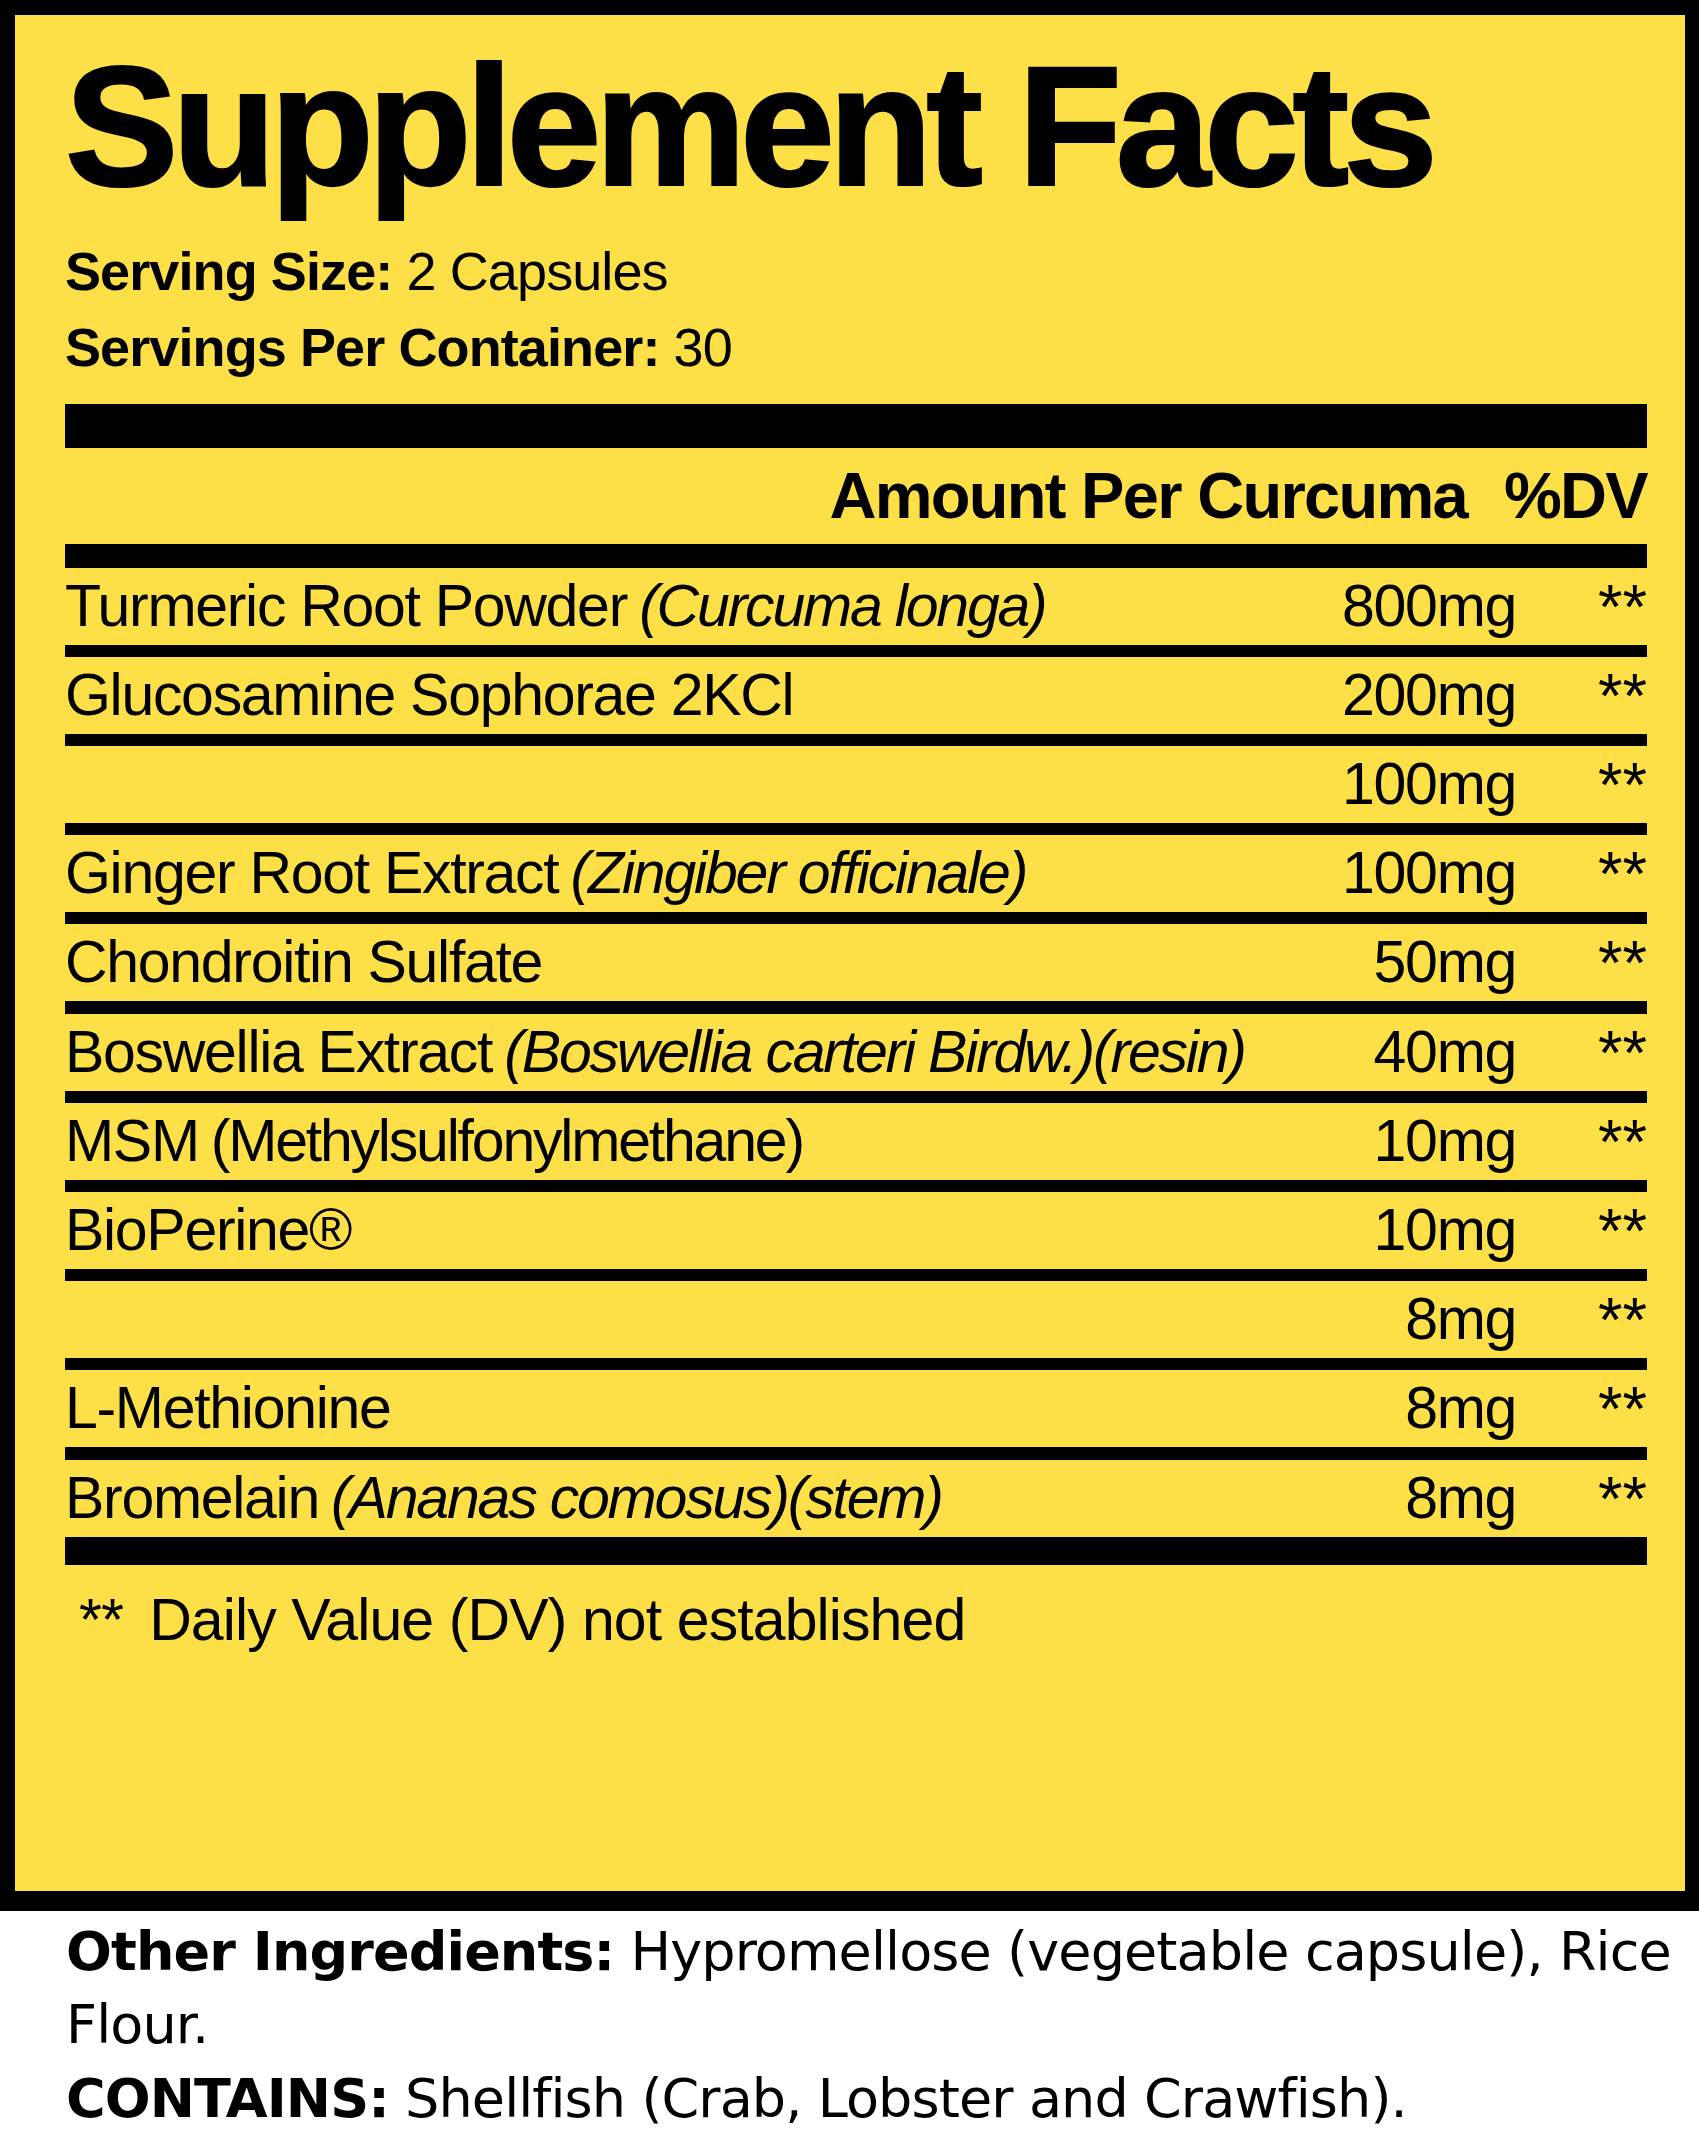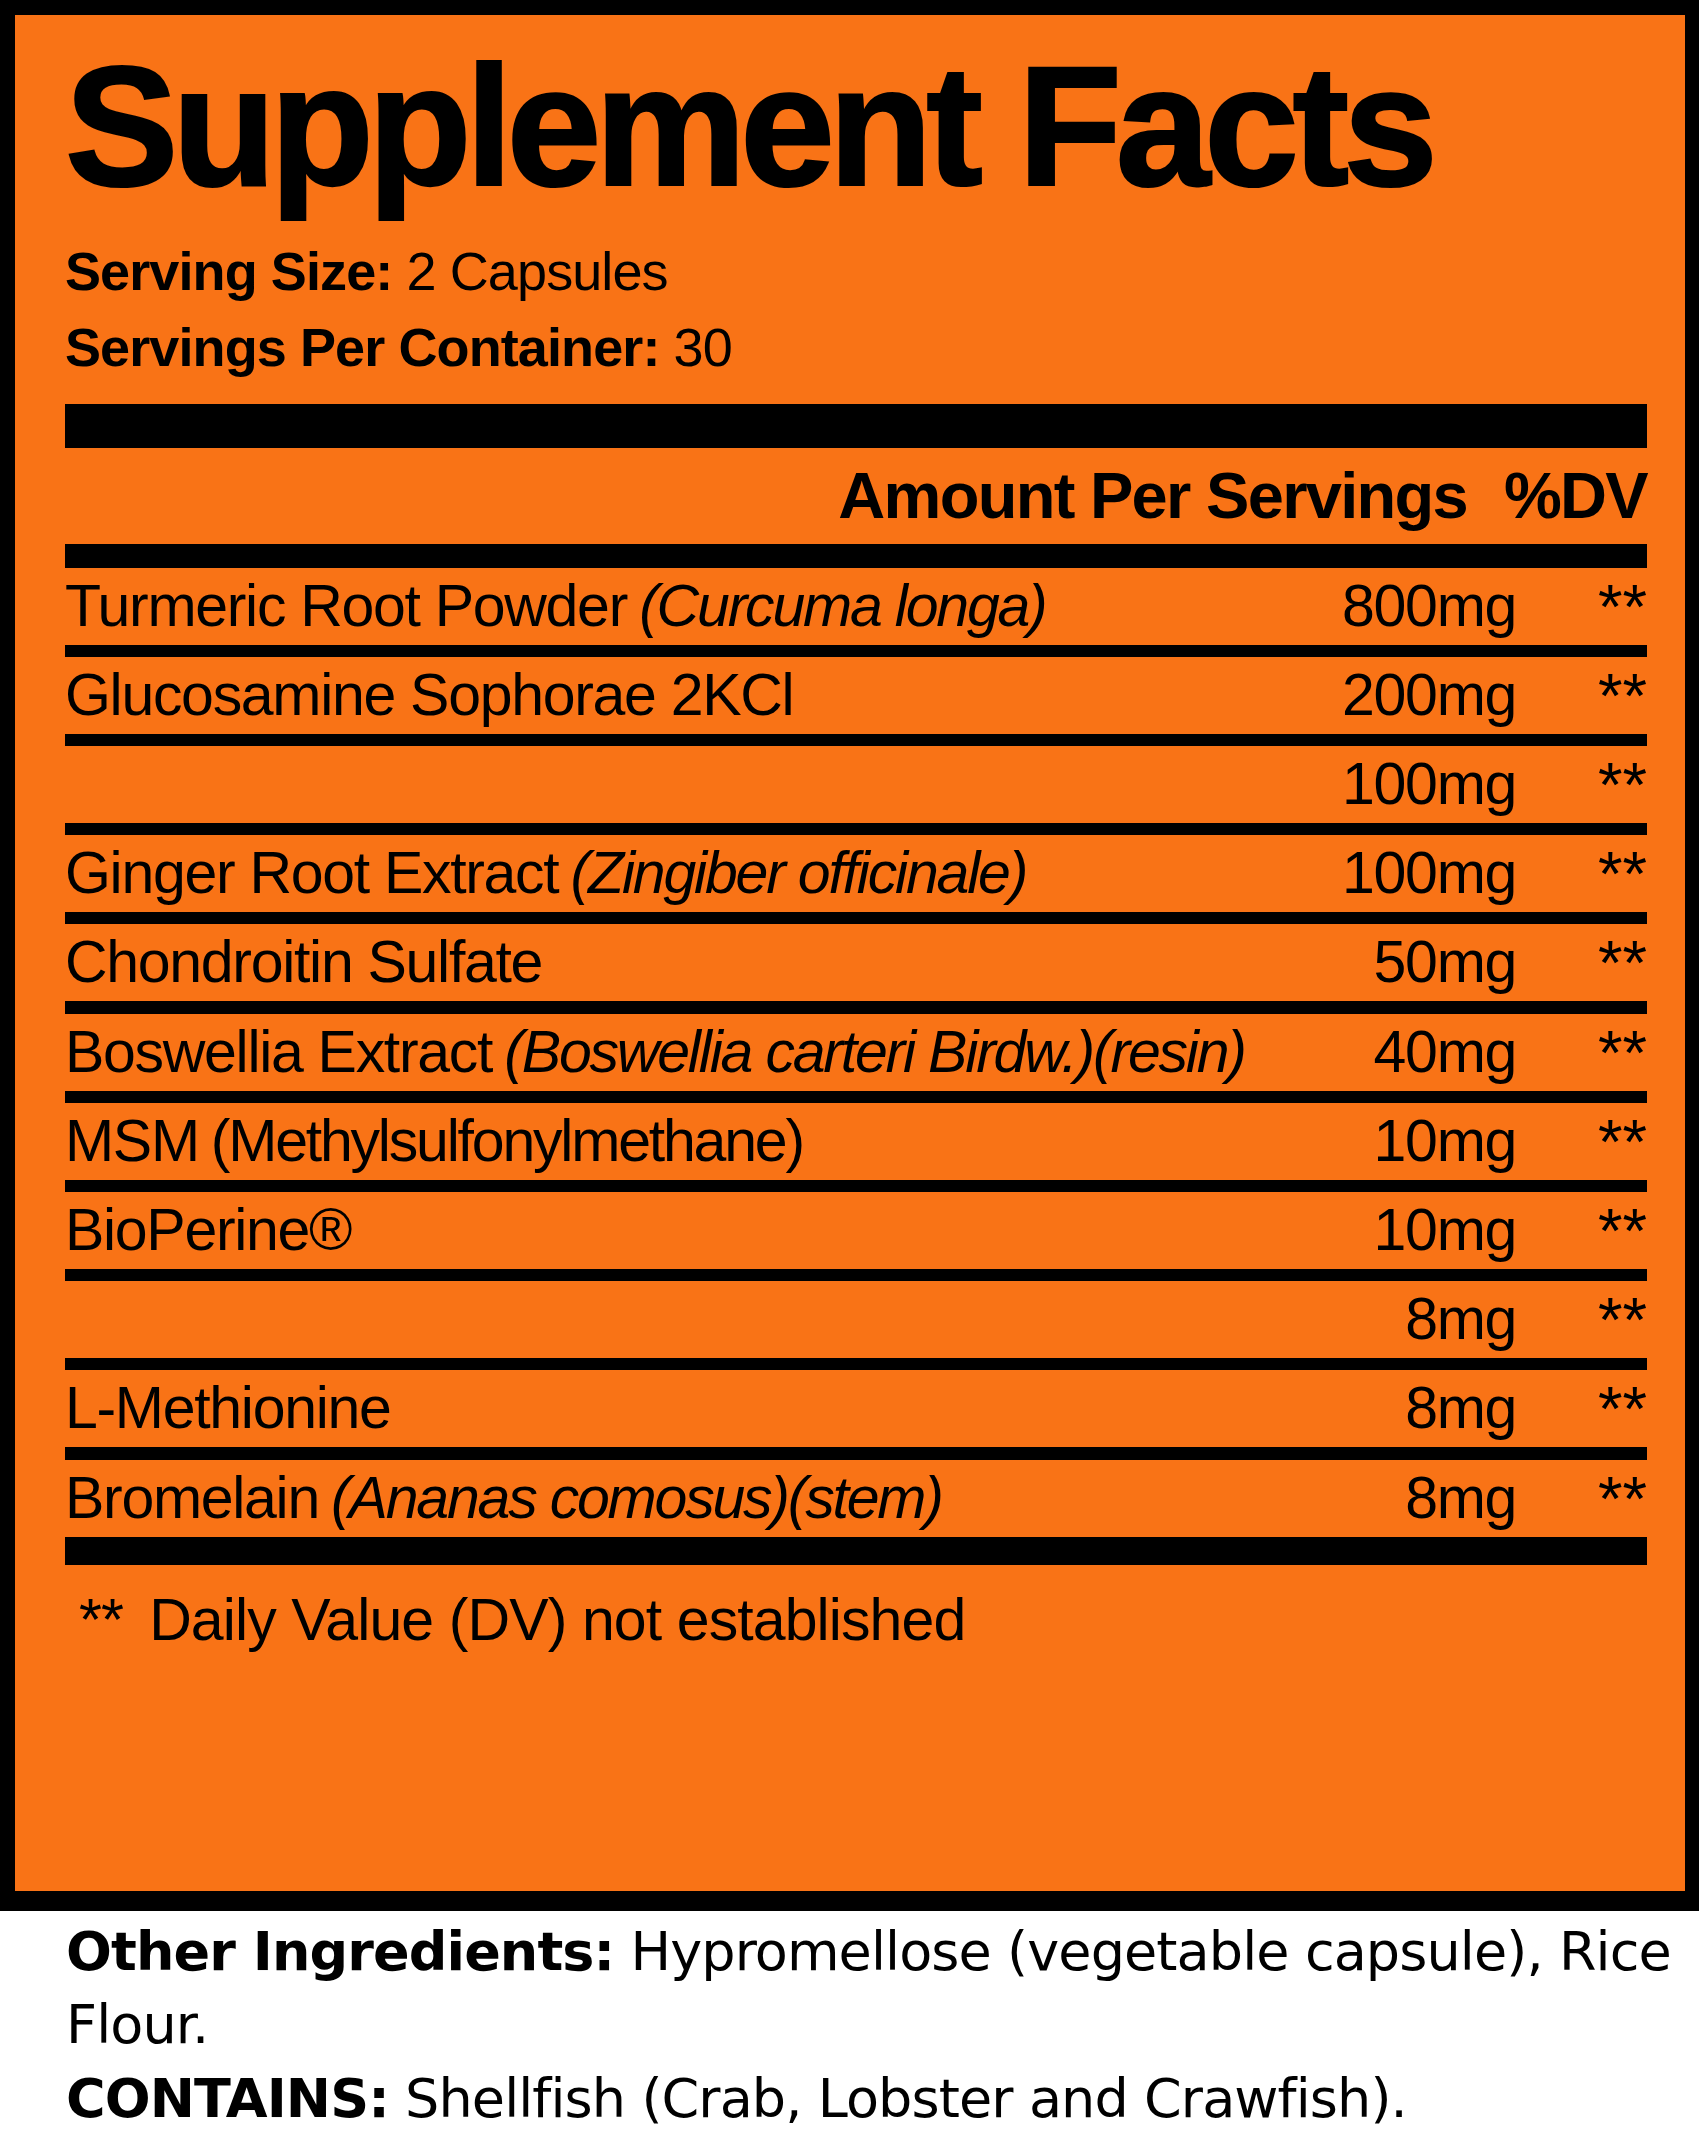--- a/index.html
+++ b/index.html
@@ -15,21 +15,21 @@
 
   
   .facts-box {
     position: absolute;
     left: 0; top: 0;
     width: 1700px;
     height: 1911px;
     box-sizing: border-box;
     border: 15.7px solid #000;
     border-bottom-width: 20px;
-    background: #f97316;
+    background: #fde047;
     padding: 0 38px 0 50px;
   }
 
   .title {
     margin-top: 26px;
     font-size: 170px;
     font-weight: bold;
     letter-spacing: -6.1px;
     line-height: 1.0;
     white-space: nowrap;
@@ -126,21 +126,21 @@
     </div>
     <div class="serving-line">
       <span class="lbl">Servings Per Container:</span>
       <span class="val">30</span>
     </div>
   </div>
 
   <div class="bar bar-a"></div>
 
   <div class="col-header">
-    <span>Amount Per Servings</span>
+    <span>Amount Per Curcuma</span>
     <span>%DV</span>
   </div>
 
   <div class="bar bar-b"></div>
 
   <div class="rows" id="ingredient-rows">
   <div class="row">
     <div class="name-wrap">
       <span class="name">Turmeric Root Powder</span><span class="detail">(Curcuma longa)</span>
     </div>

